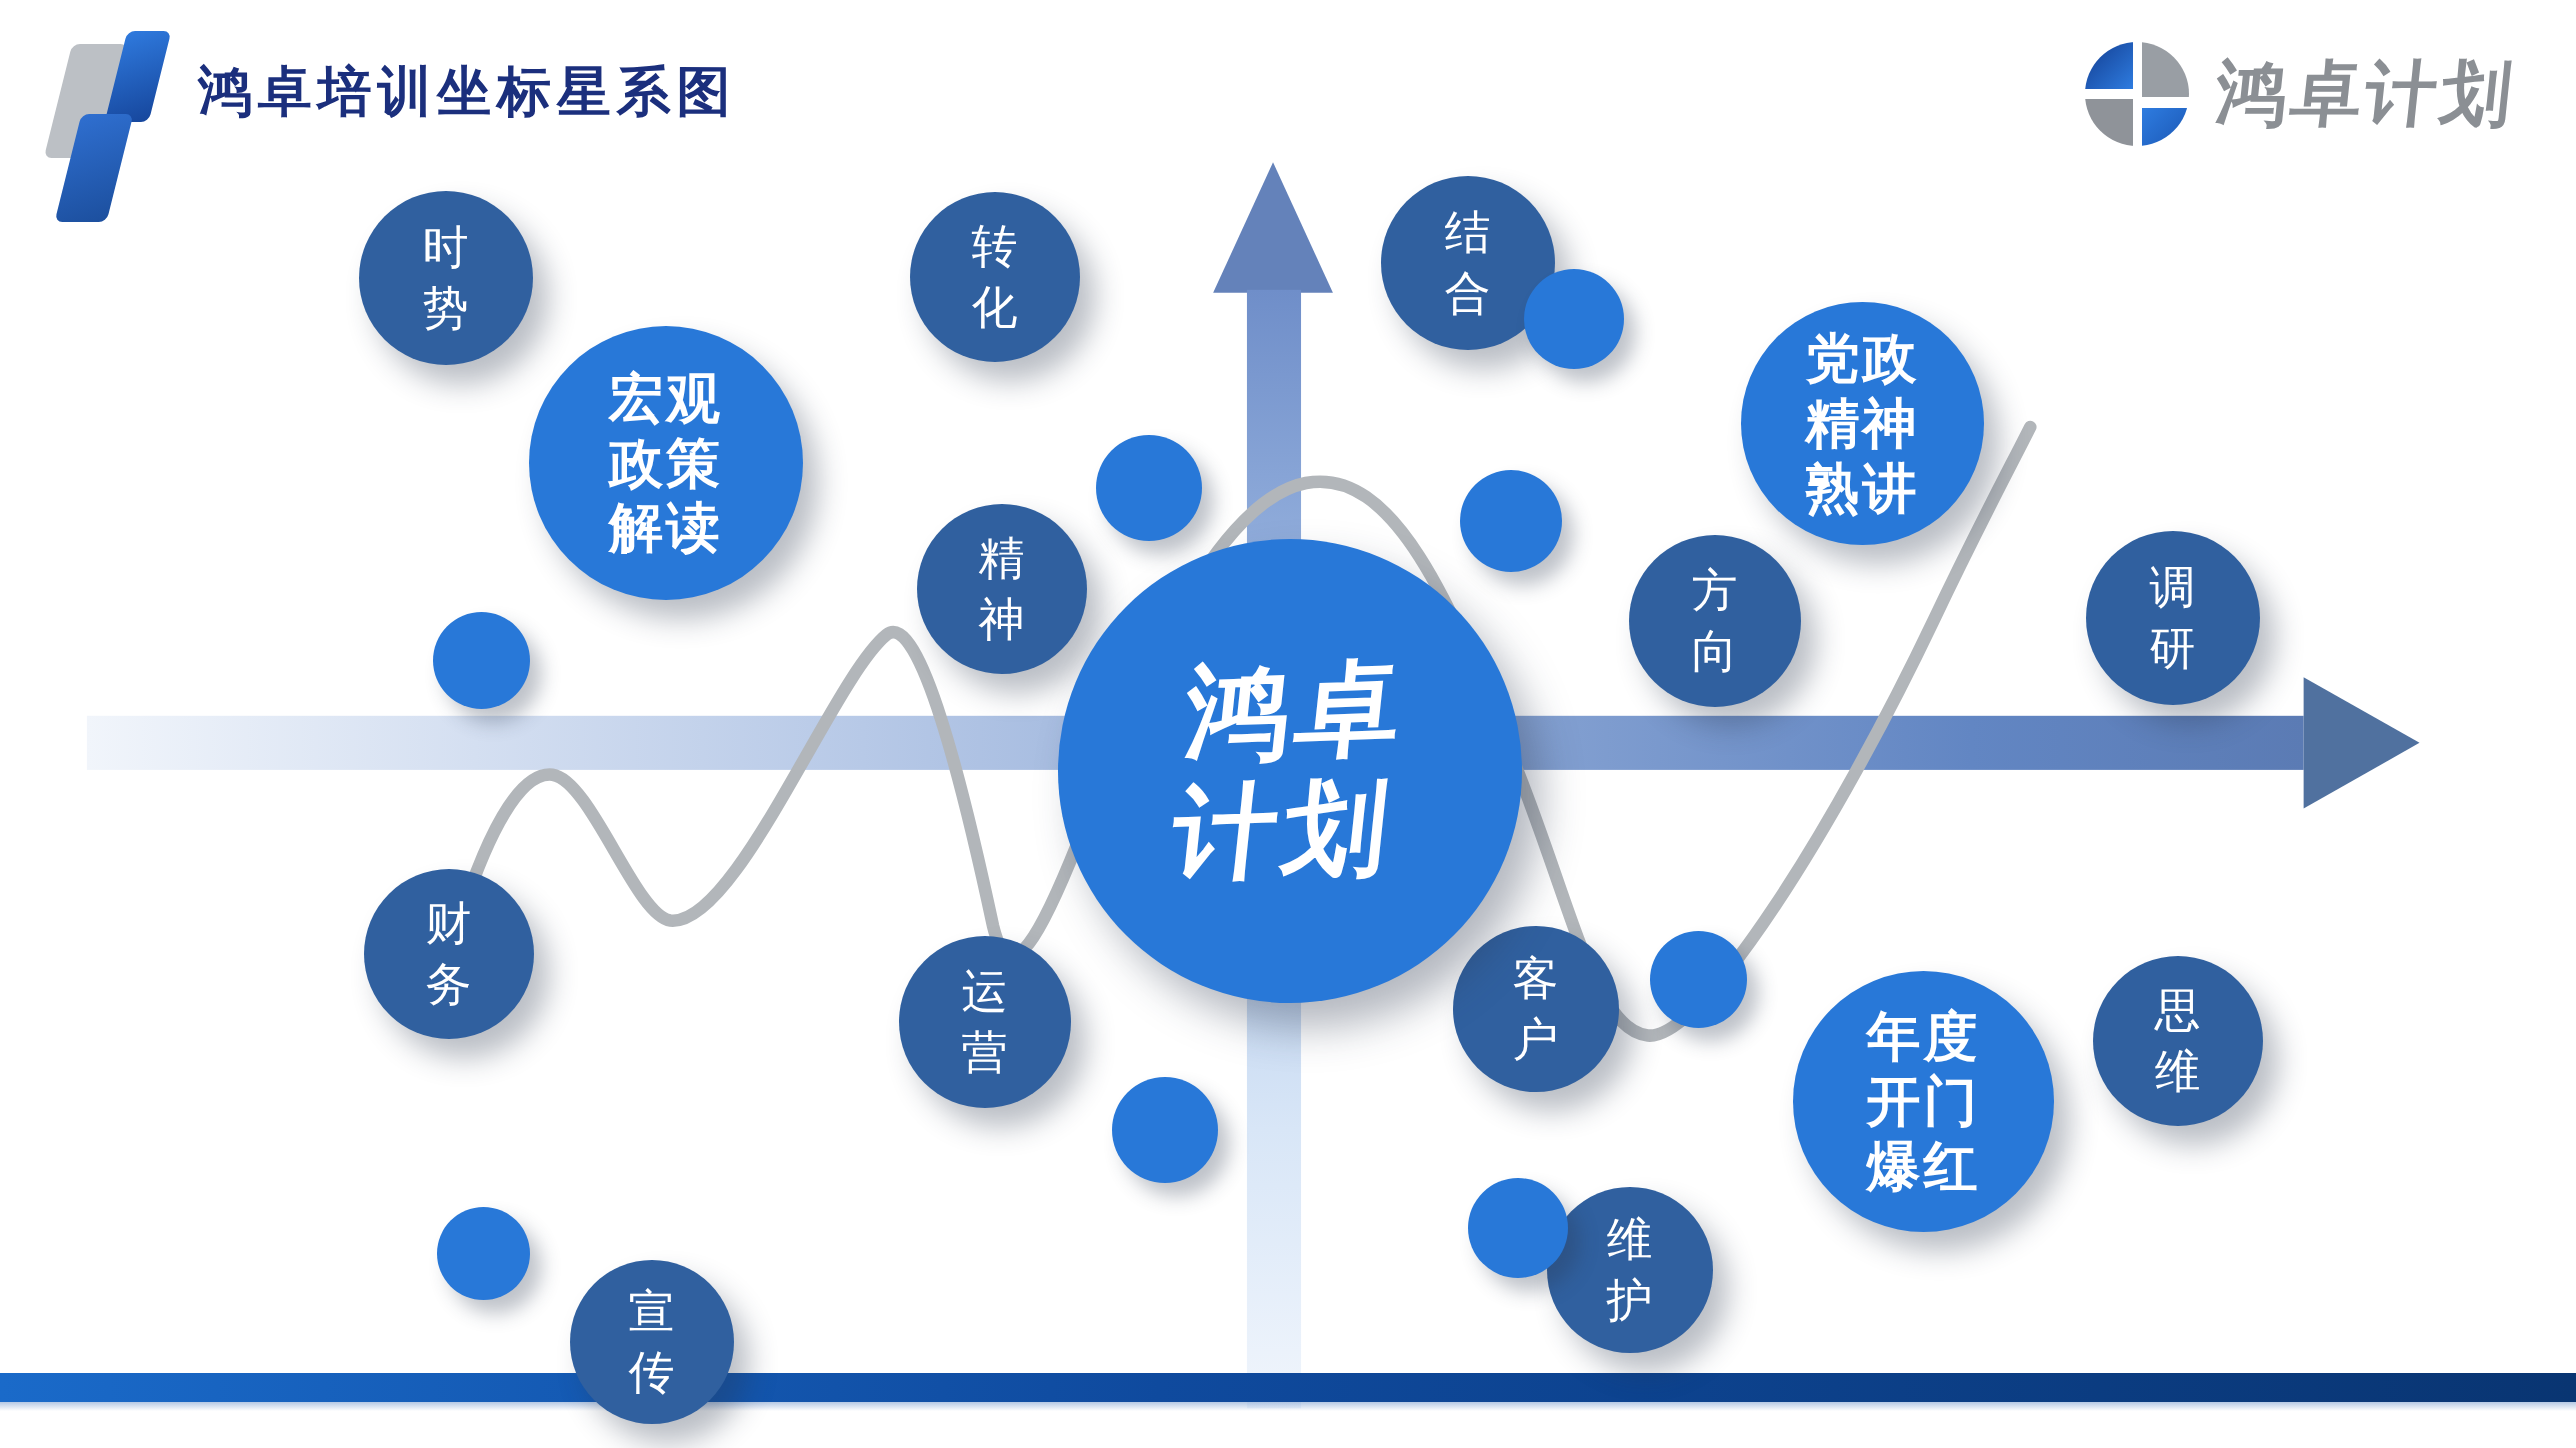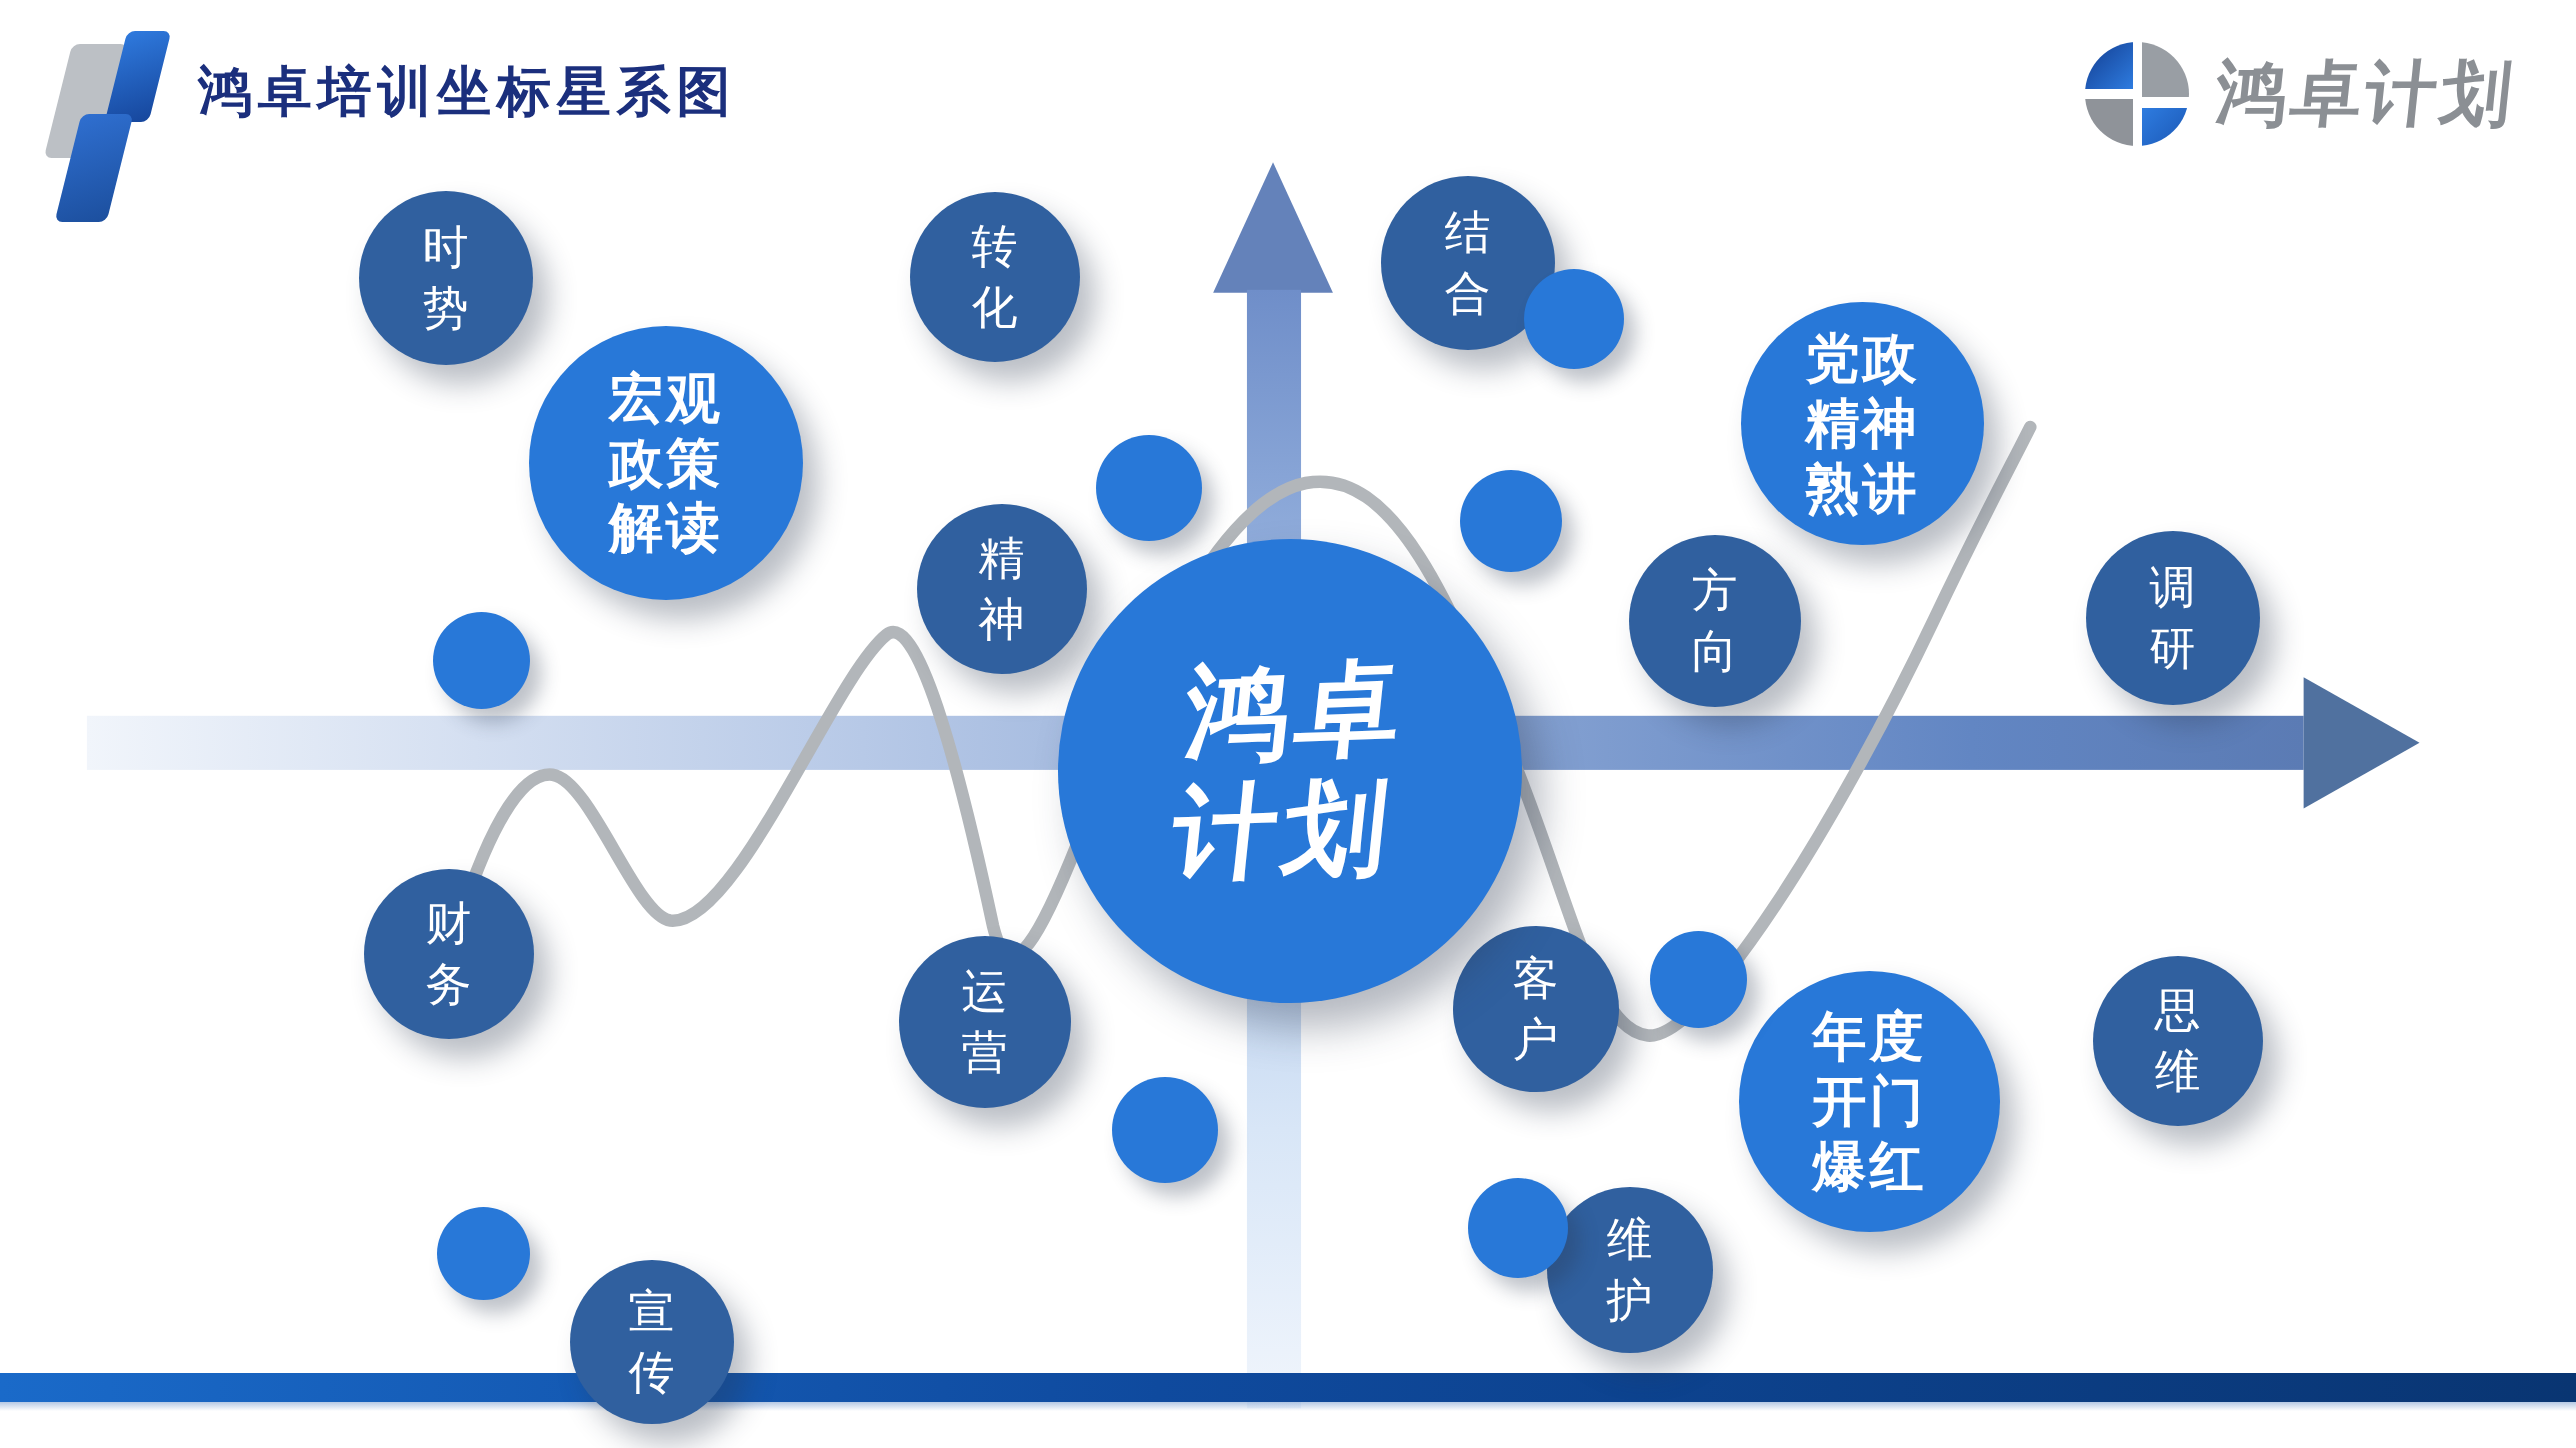--- a/index.html
+++ b/index.html
@@ -185,21 +185,21 @@
         <div>解读</div>
       </div>
     </div>
     <div class="circle feat" style="left: 1741px; top: 302px; width: 243px; height: 243px;">
       <div class="flines">
         <div>党政</div>
         <div>精神</div>
         <div>熟讲</div>
       </div>
     </div>
-    <div class="circle feat" style="left: 1739px; top: 971px; width: 261px; height: 261px; align-items: center;">
+    <div class="circle feat" style="left: 1793px; top: 971px; width: 261px; height: 261px; align-items: center;">
       <div class="flines">
         <div>年度</div>
         <div>开门</div>
         <div>爆红</div>
       </div>
     </div>
     <div class="circle center-c" style="left: 1058px; top: 539px; width: 464px; height: 464px;">
       <div class="clines">
         <div>鸿卓</div>
         <div>计划</div>

